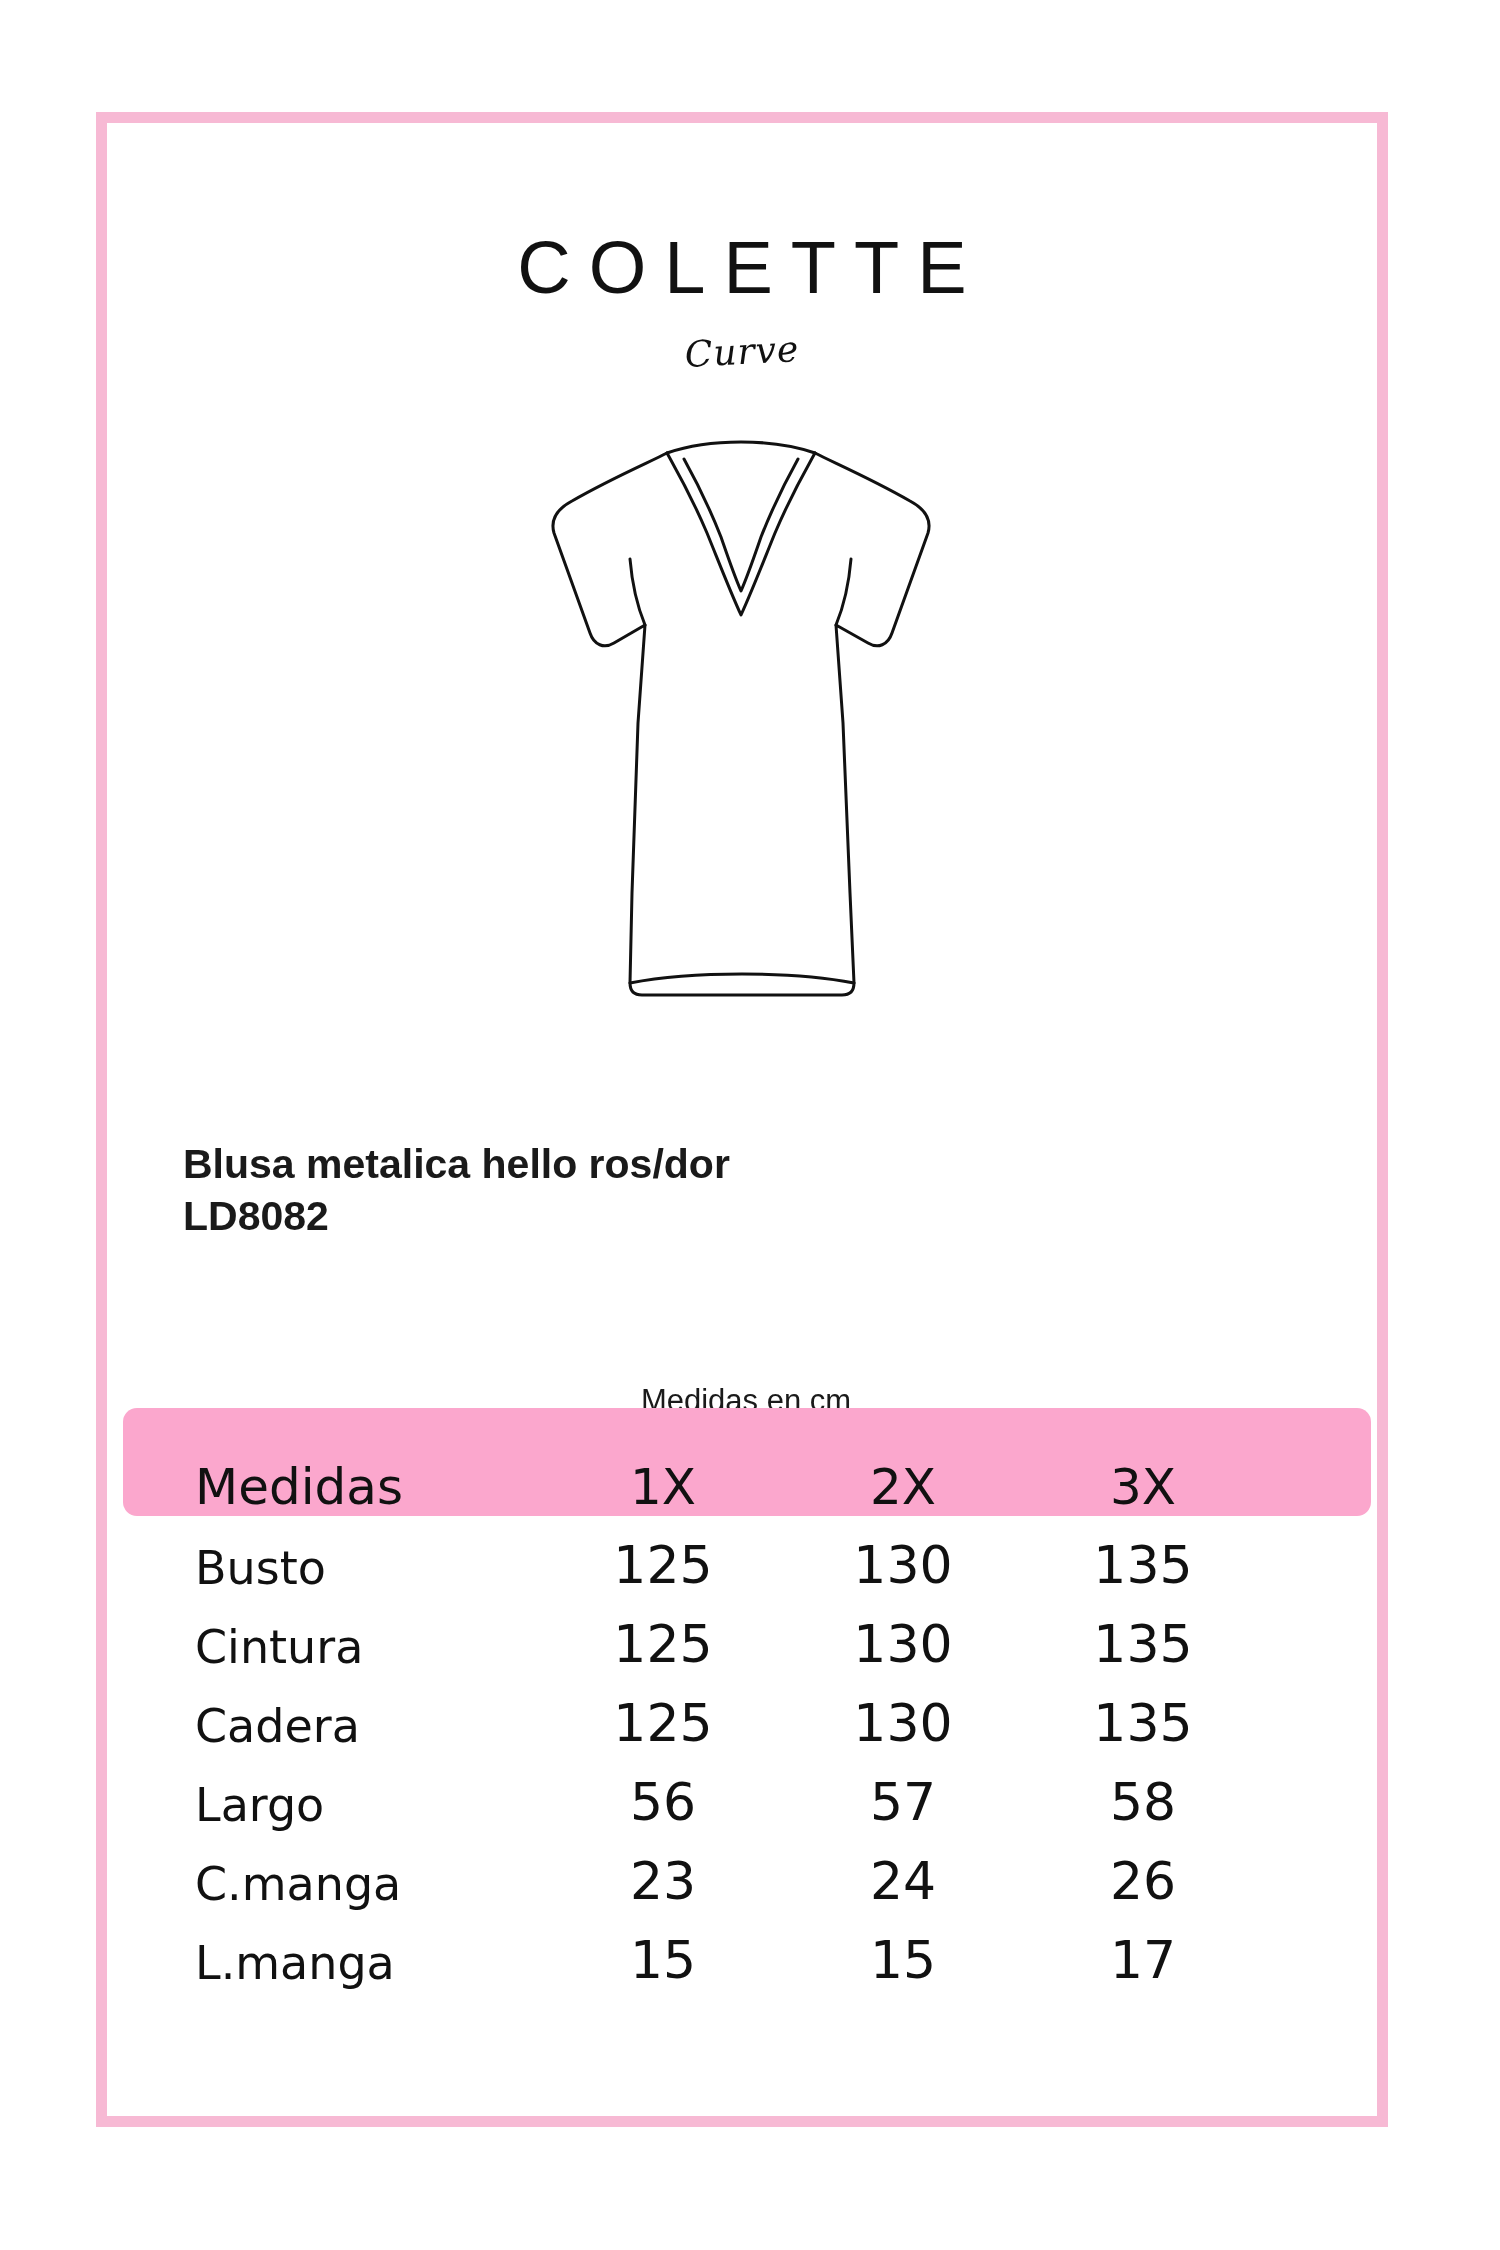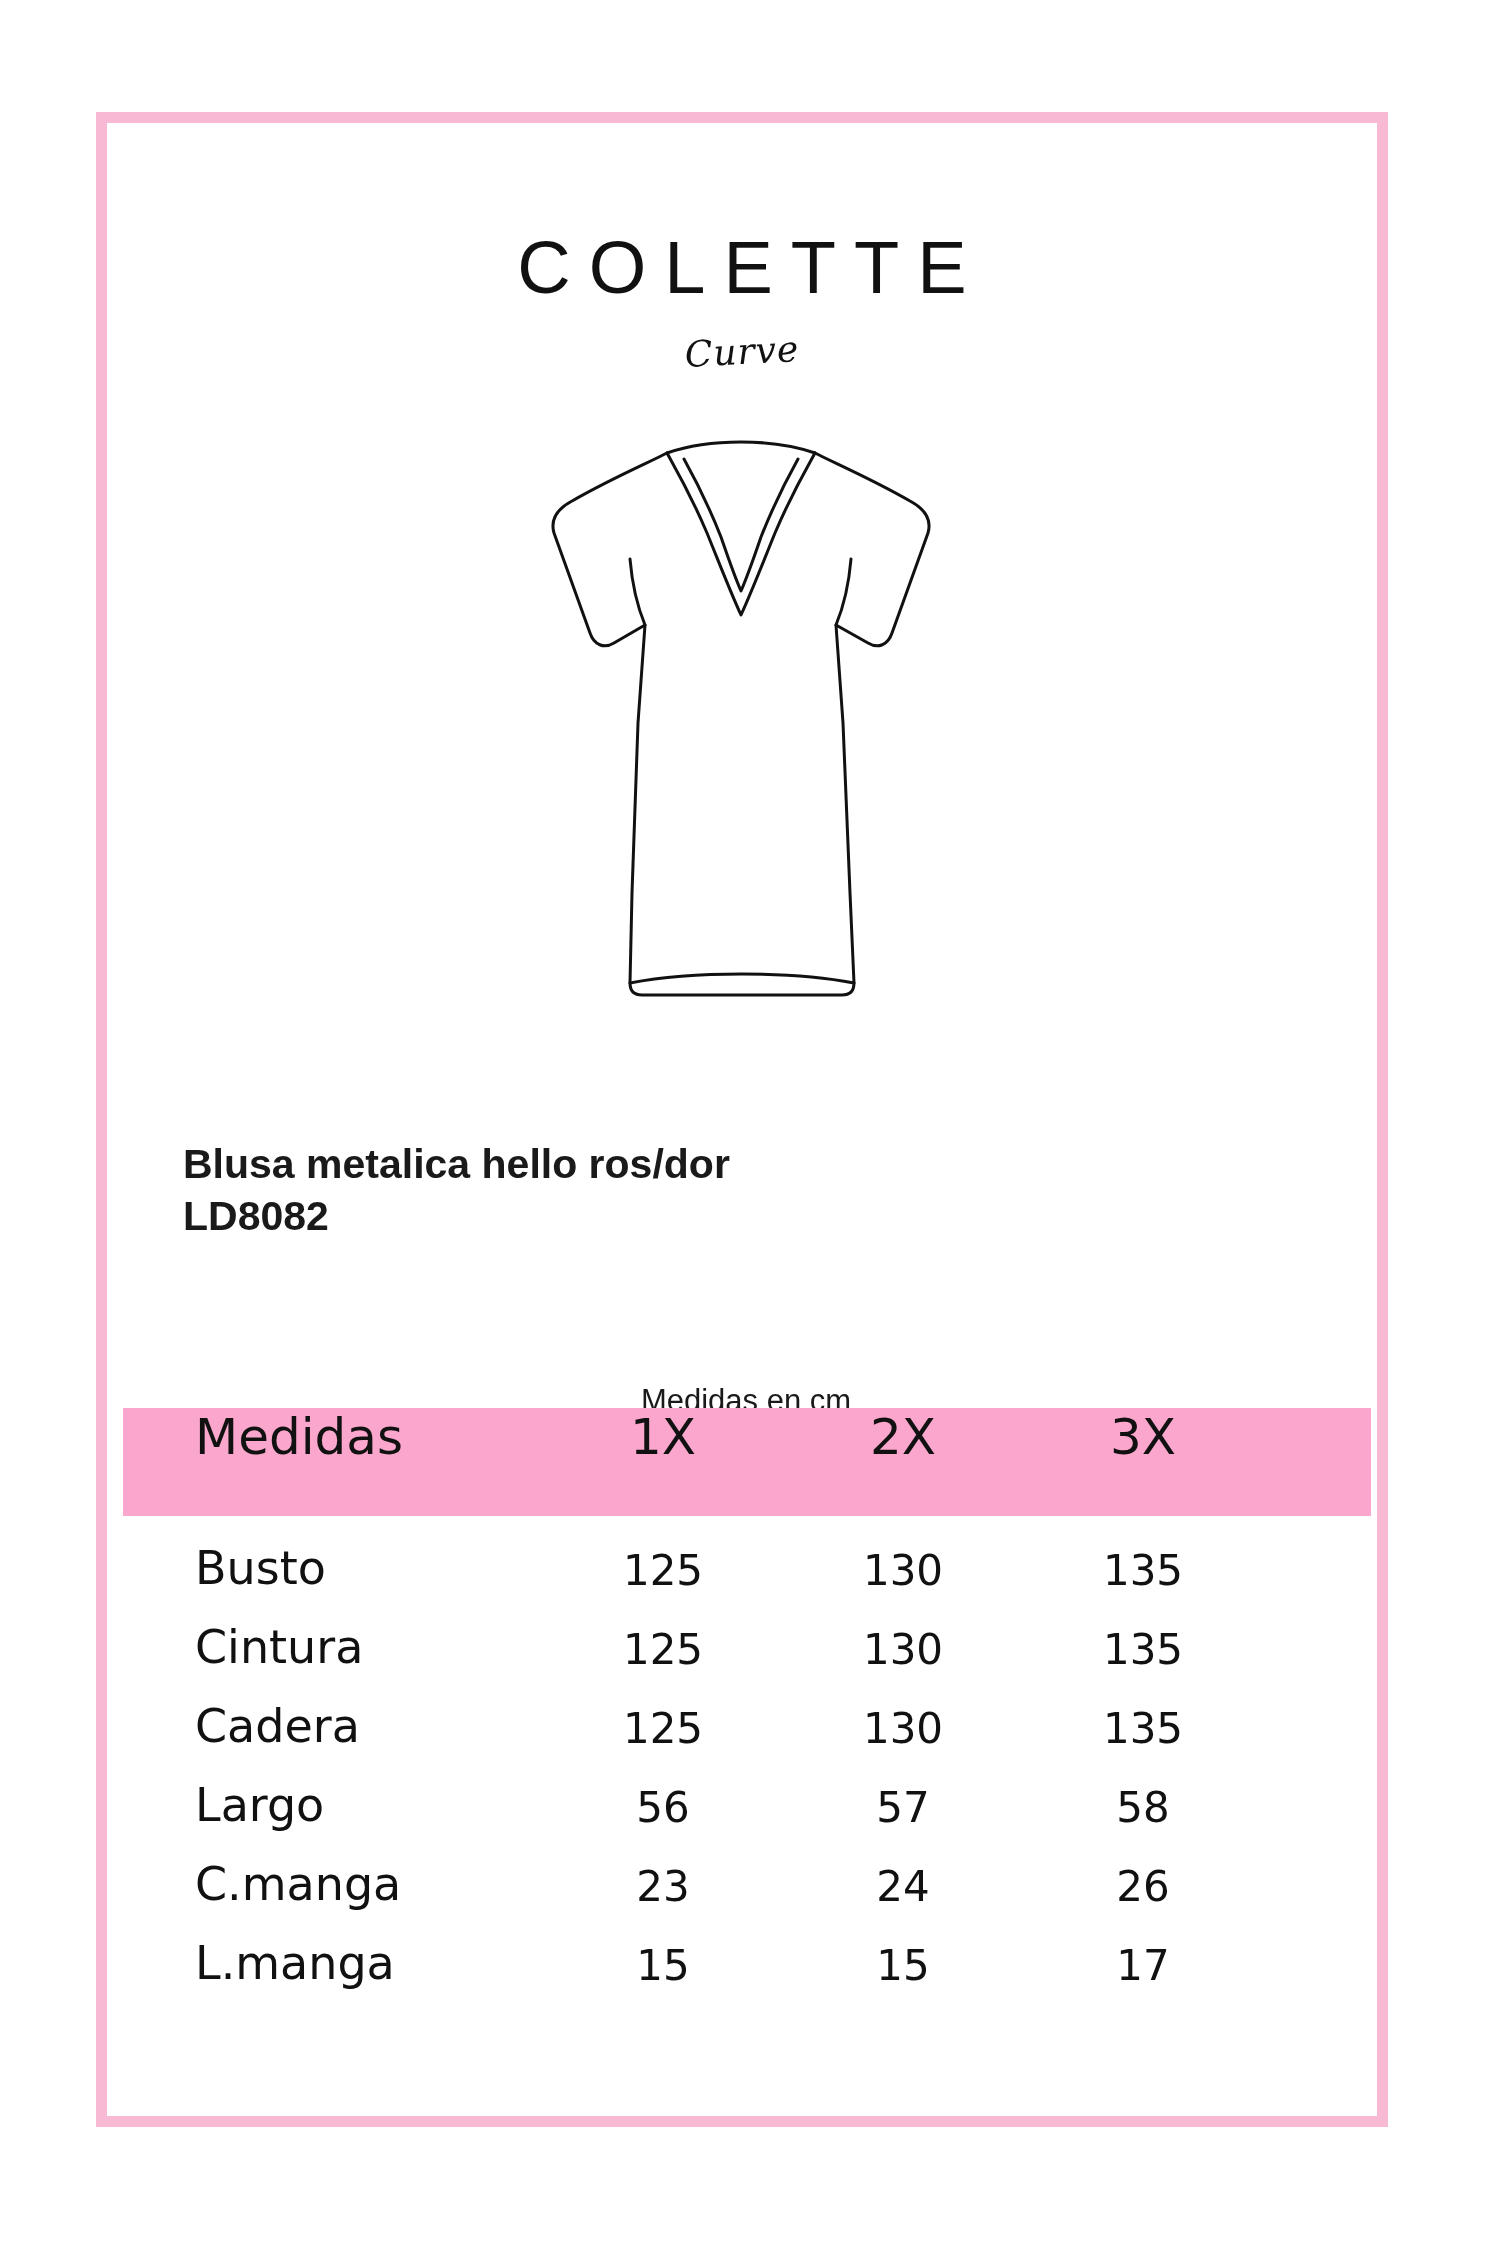--- a/index.html
+++ b/index.html
@@ -104,22 +104,23 @@
   
   .table {
     position: absolute;
     left: 16px;
     top: 1285px;
     width: 1248px;
   }
   .thead {
     background: #fba7cd;
     display: flex;
-    align-items: flex-start;
+    align-items: flex-end;
     height: 108px;
+    border-radius: 14px;
   }
   .tbody-row {
     display: flex;
     align-items: flex-end;
     height: 79px;
   }
   .col-label {
     width: 420px;
     padding-left: 72px;
     box-sizing: border-box;
@@ -133,21 +134,21 @@
     font-size: 50px;
     color: #111111;
   }
   .td-label {
     font-family: "DejaVu Sans", sans-serif;
     font-size: 46px;
     color: #111111;
   }
   .td-val {
     font-family: "DejaVu Sans", sans-serif;
-    font-size: 42px;
+    font-size: 52px;
     color: #111111;
   }
 </style>
 </head>
 <body>
 
 <div class="page">
   <div class="frame">
 
     <div class="brand">

